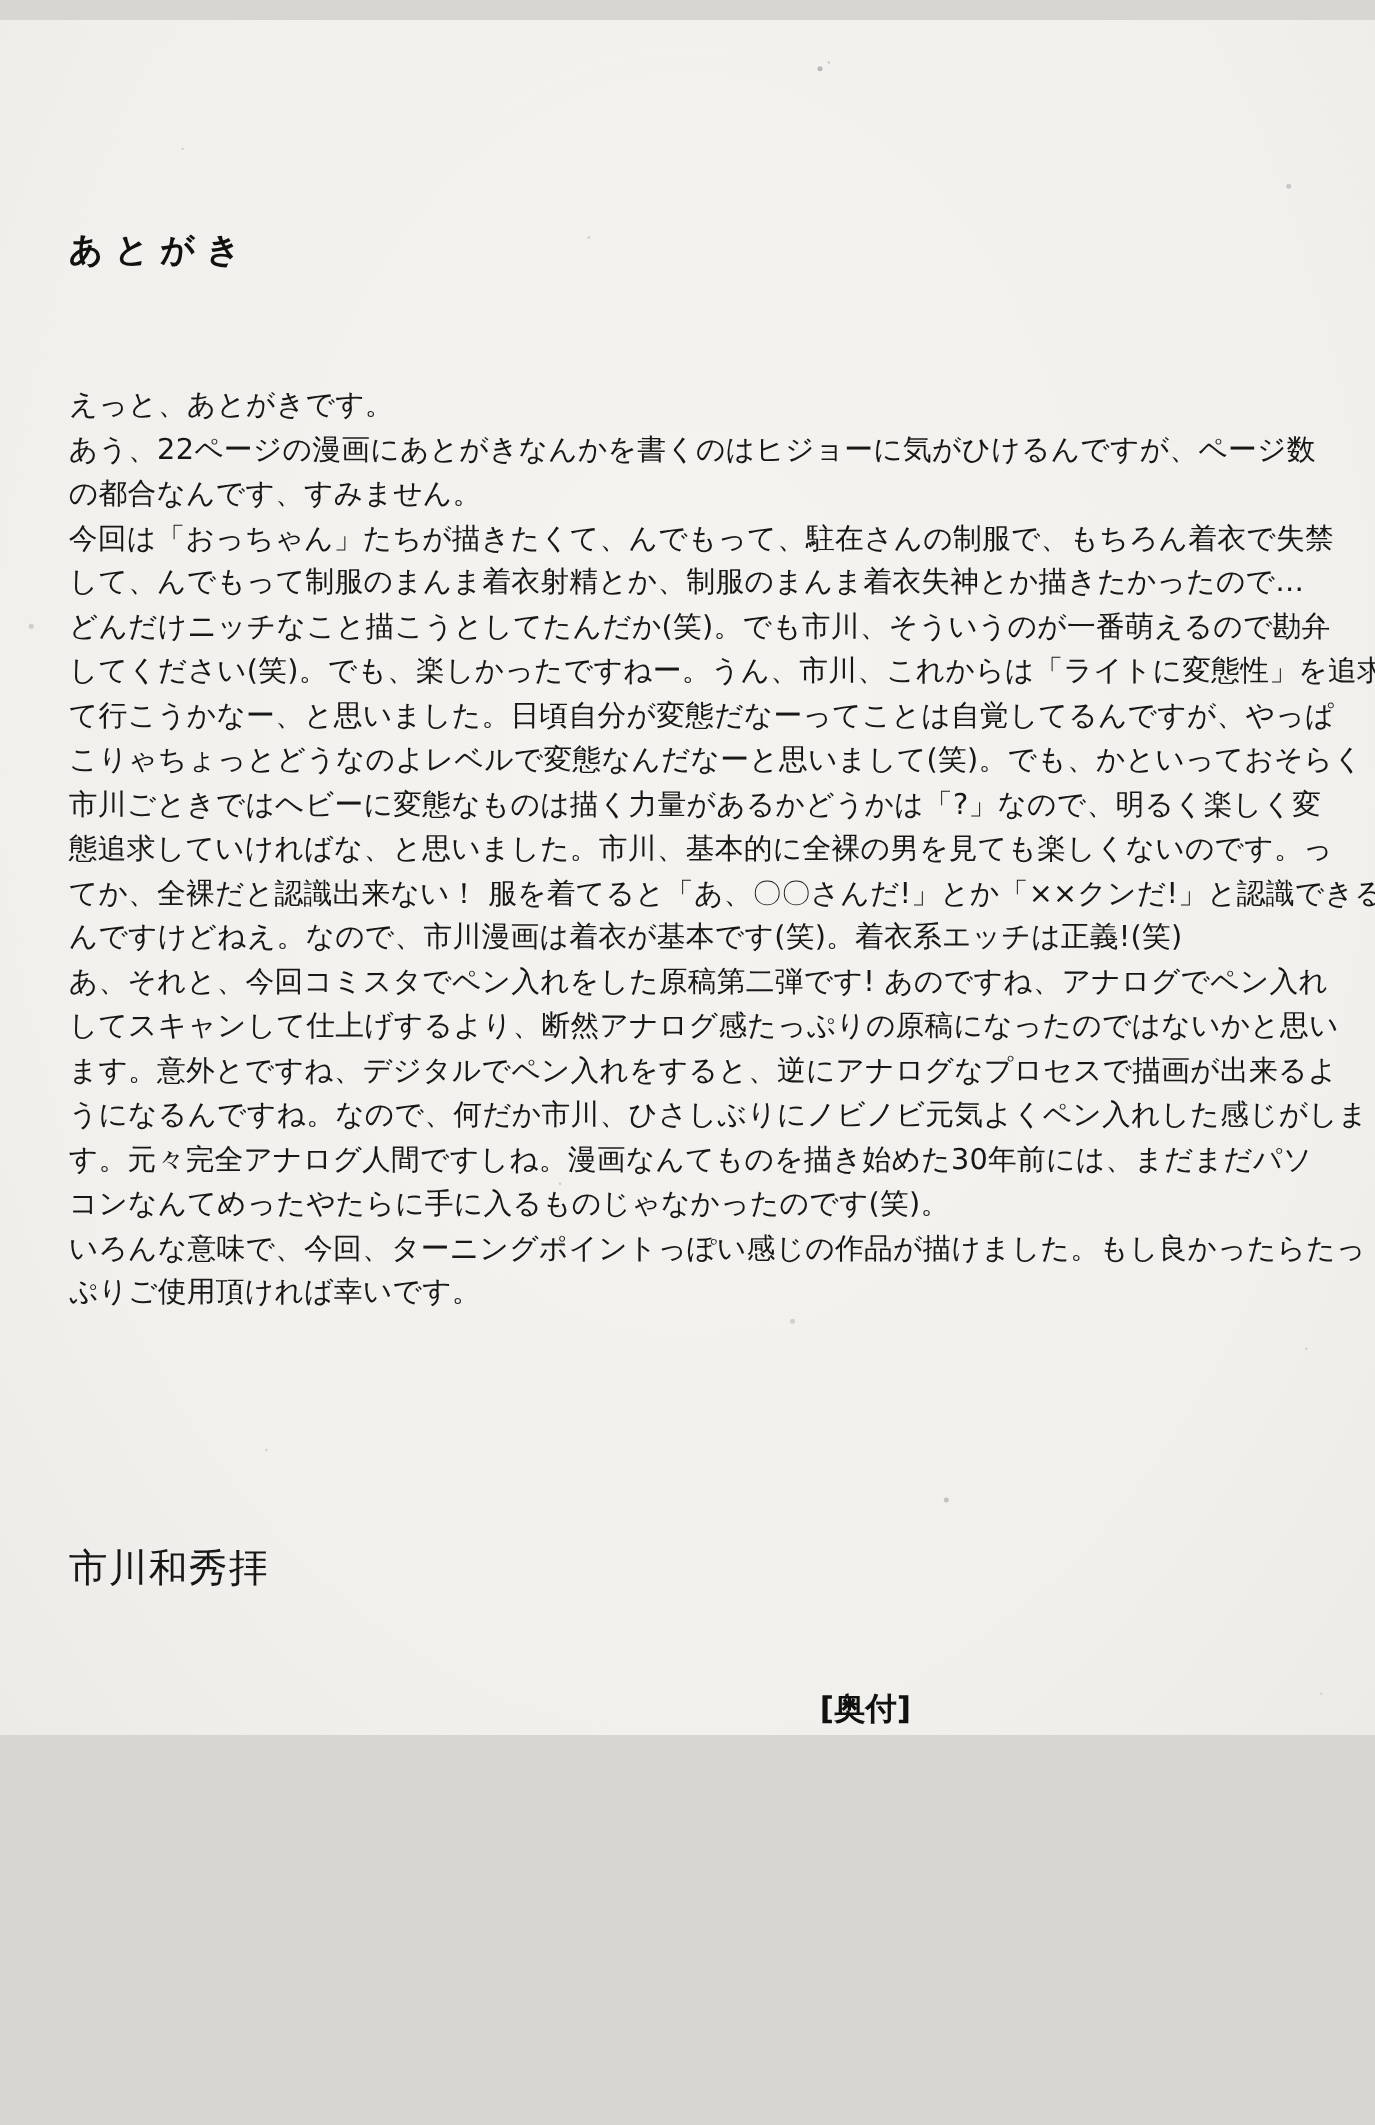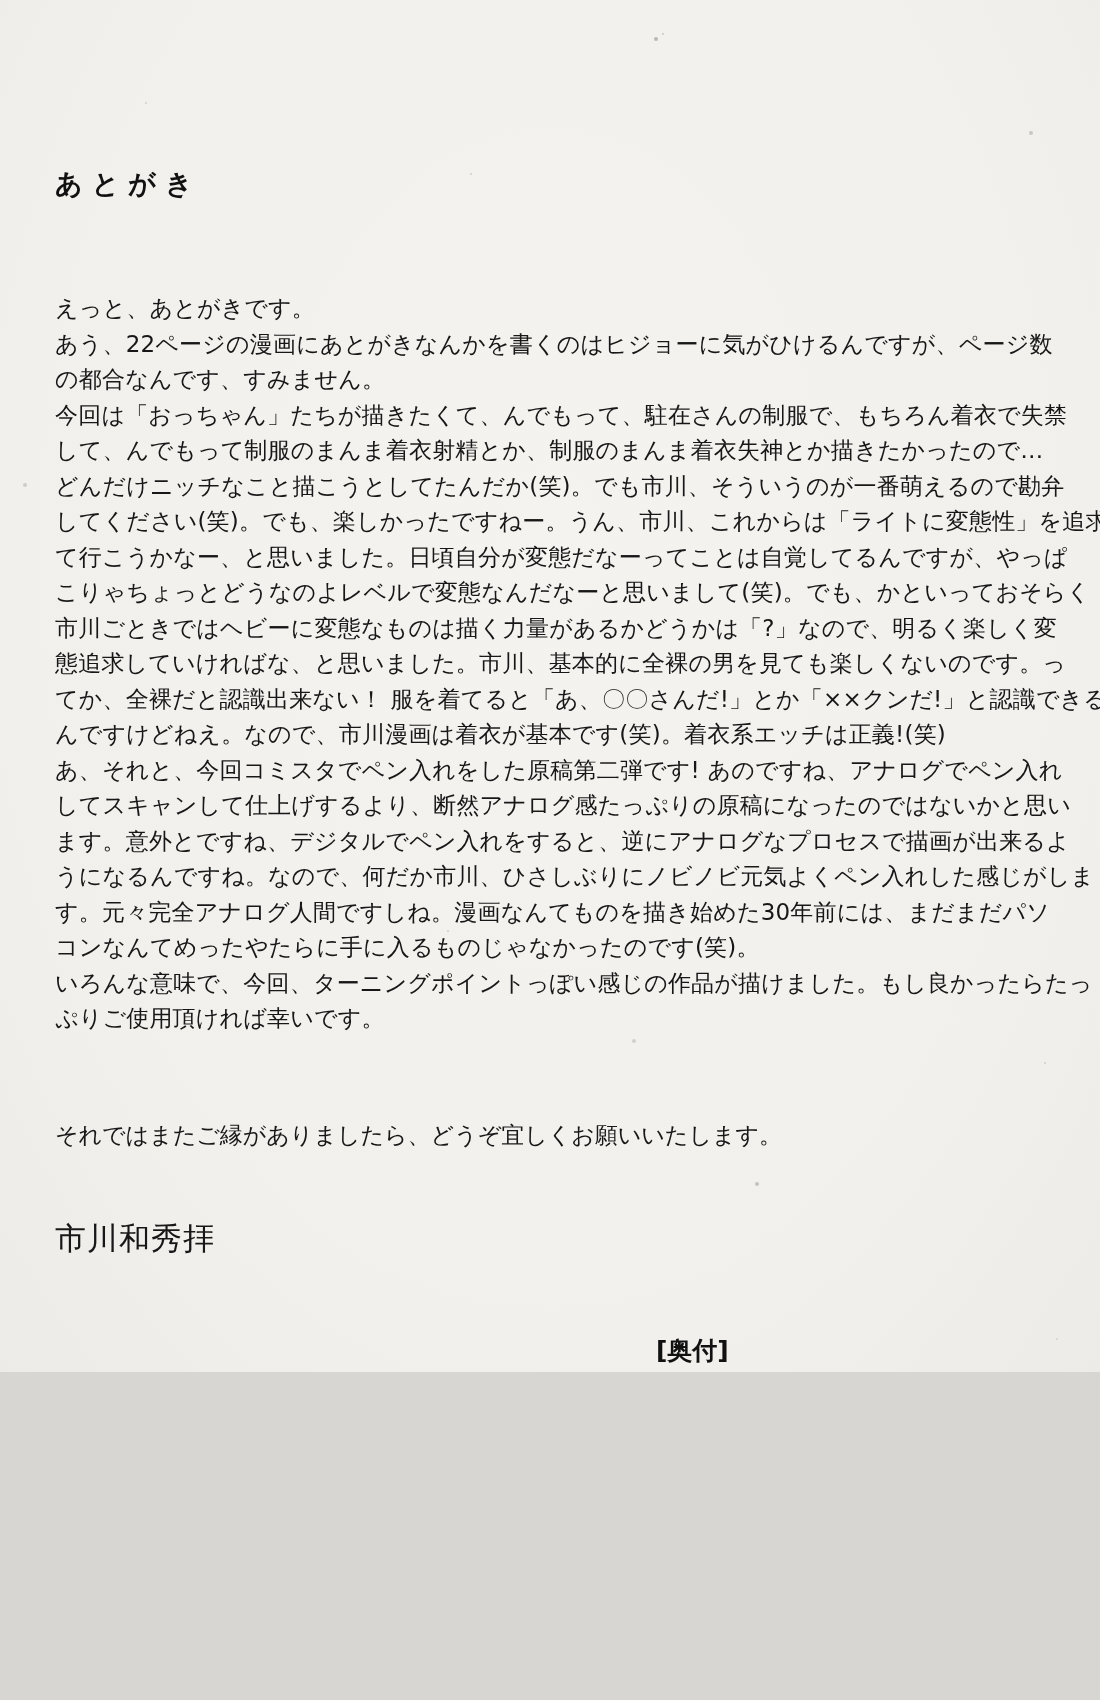--- a/index.html
+++ b/index.html
@@ -5,21 +5,21 @@
   html, body {
     margin: 0;
     padding: 0;
     background: #d8d6d2;
     font-family: "DejaVu Sans", sans-serif;
   }
   .page {
     position: relative;
     width: 1100px;
     height: 1372px;
-    margin: 0 auto;
+    margin: 16px auto;
     background: #f2f1ee;
     background-image: radial-gradient(ellipse at 50% 40%, #f4f3f0 0%, #f1f0ed 70%, #ecebe7 100%);
     overflow: hidden;
     color: #161616;
   }
   
   .specks {
     position: absolute;
     top: 0; left: 0;
     width: 2px; height: 2px;
@@ -131,21 +131,20 @@
     <div class="body-line">あ、それと、今回コミスタでペン入れをした原稿第二弾です! あのですね、アナログでペン入れ</div>
     <div class="body-line">してスキャンして仕上げするより、断然アナログ感たっぷりの原稿になったのではないかと思い</div>
     <div class="body-line">ます。意外とですね、デジタルでペン入れをすると、逆にアナログなプロセスで描画が出来るよ</div>
     <div class="body-line">うになるんですね。なので、何だか市川、ひさしぶりにノビノビ元気よくペン入れした感じがしま</div>
     <div class="body-line">す。元々完全アナログ人間ですしね。漫画なんてものを描き始めた30年前には、まだまだパソ</div>
     <div class="body-line">コンなんてめったやたらに手に入るものじゃなかったのです(笑)。</div>
     <div class="body-line">いろんな意味で、今回、ターニングポイントっぽい感じの作品が描けました。もし良かったらたっ</div>
     <div class="body-line">ぷりご使用頂ければ幸いです。</div>
   </div>
 
-  <div class="closing-line">それではまたご縁がありましたら、どうぞ宜しくお願いいたします。</div>
 
   <div class="signature">市川和秀拝</div>
 
   <div class="colophon">
     <div class="colophon-line">[奥付]</div>
     <div class="colophon-line">■発行者連絡先</div>
     <div class="colophon-line url">info@ichikawado.net</div>
   </div>
 
   <div class="page-number">24</div>

